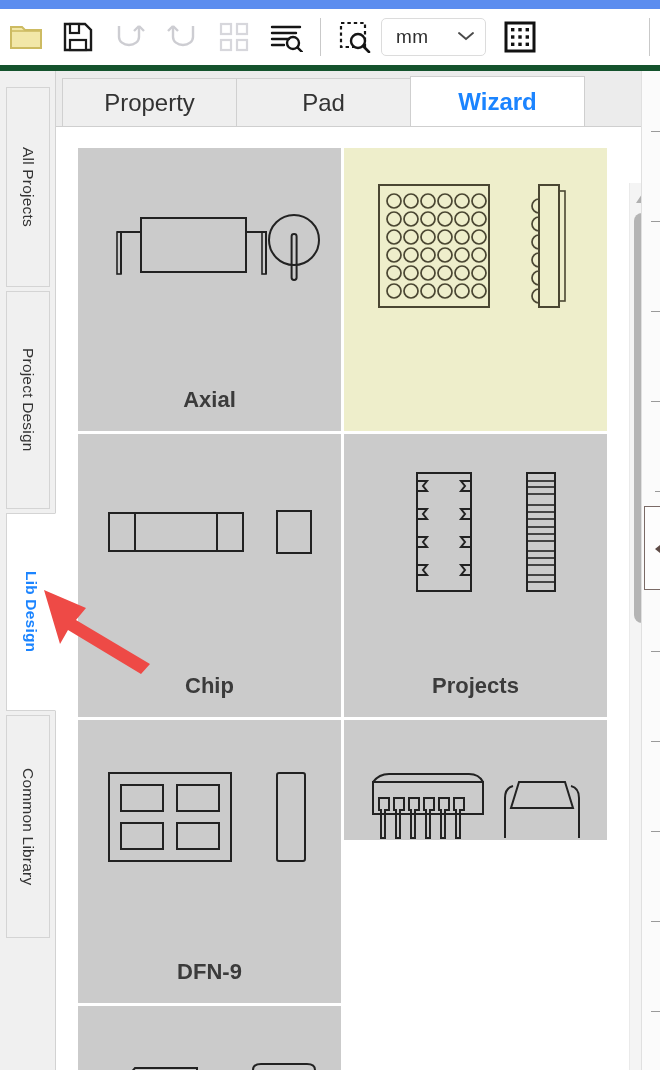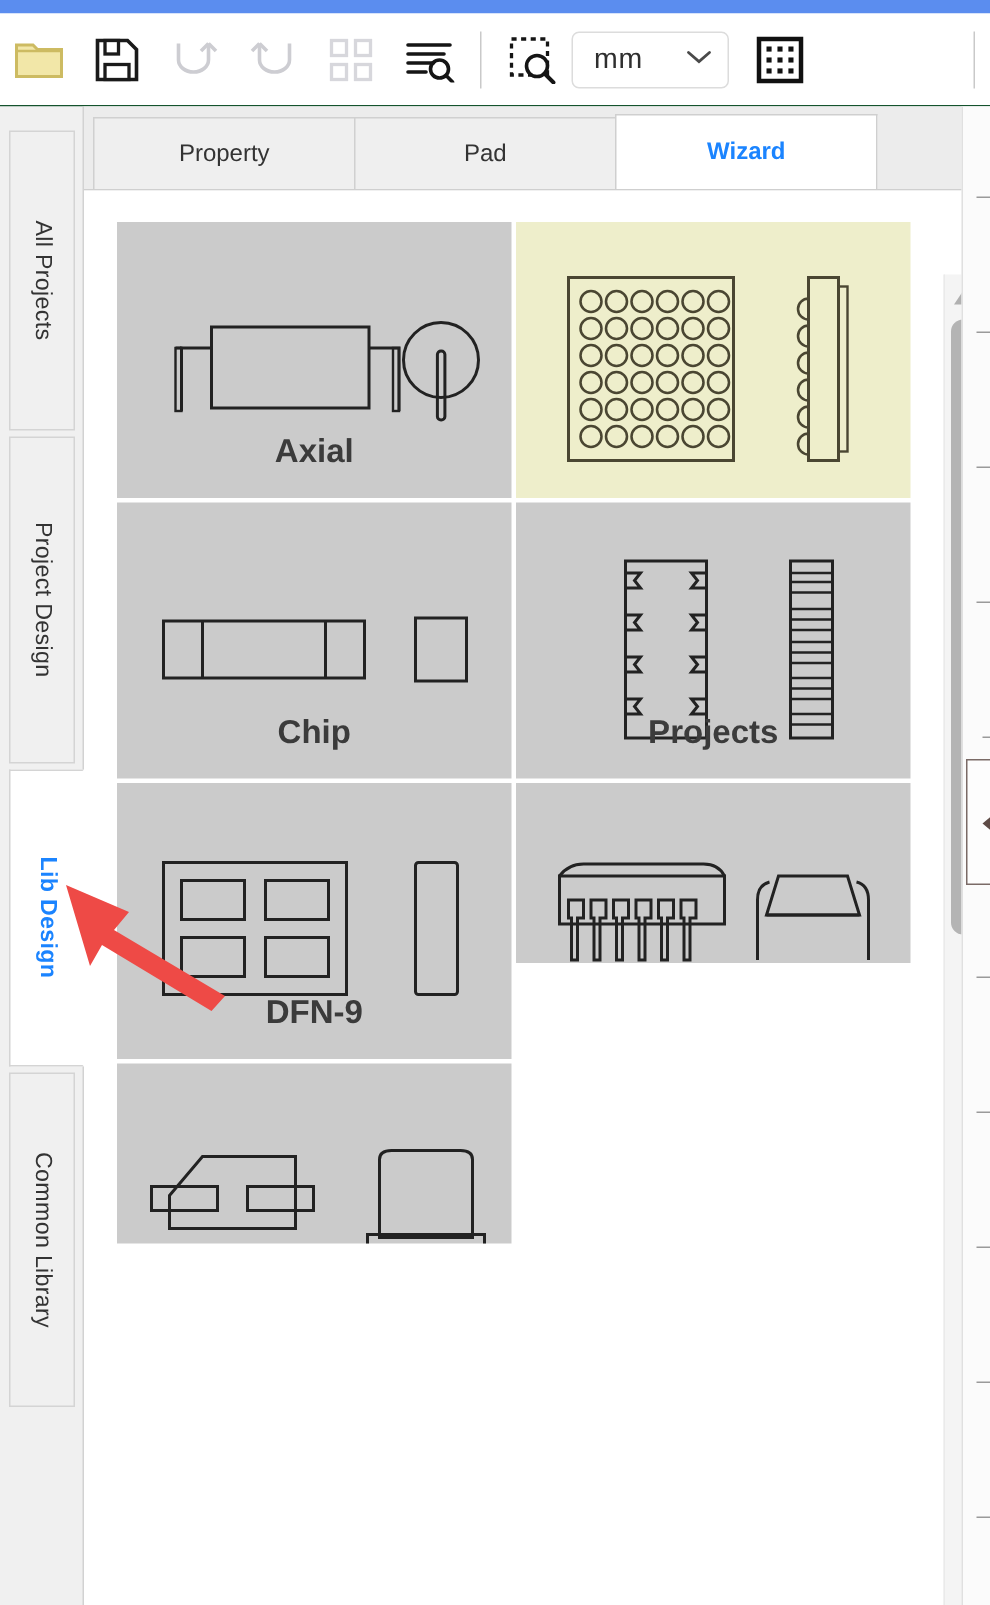--- a/index.html
+++ b/index.html
@@ -15,21 +15,21 @@
   .topbar {
     position: absolute; left: 0; top: 0; width: 660px; height: 9px;
     background: #5b8def;
   }
 
   
   .toolbar {
     position: absolute; left: 0; top: 9px; width: 660px; height: 62px;
     background: #ffffff;
     display: flex; align-items: center;
-    border-bottom: 1px solid #14532d;
+    border-bottom: 6px solid #14532d;
   }
   .tb-btn {
     width: 52px; height: 52px;
     display: flex; align-items: center; justify-content: center;
     flex: 0 0 auto;
   }
   .tb-sep {
     width: 1px; height: 38px; background: #c9c9c9; margin: 0 8px; flex: 0 0 auto;
   }
   .unit-select {
@@ -72,21 +72,21 @@
     position: absolute; left: 56px; top: 71px; width: 604px; height: 999px;
     background: #f6f6f6;
   }
   .tabstrip {
     position: absolute; left: 0; top: 0; width: 604px; height: 56px;
     background: #ececec; border-bottom: 1px solid #cfcfcf;
     display: flex; align-items: flex-end; padding-left: 6px;
   }
   .htab {
     height: 48px; display: flex; align-items: center; justify-content: center;
-    font-size: 16px; color: #333;
+    font-size: 24px; color: #333;
     border: 1px solid #d0d0d0; border-bottom: none;
     background: #efefef; width: 175px;
     margin-right: -1px;
   }
   .htab.active {
     background: #ffffff; color: #1b84ff; font-weight: bold;
     height: 50px; border-color: #cfcfcf;
   }
 
   
@@ -95,21 +95,21 @@
     background: #ffffff;
   }
   .grid {
     position: absolute; left: 22px; top: 21px;
     width: 529px;
     display: grid;
     grid-template-columns: 263px 263px;
     gap: 3px;
   }
   .cell {
-    height: 184px; background: #cbcbcb;
+    height: 283px; background: #cbcbcb;
     position: relative; overflow: hidden;
   }
   .cell.selected { background: #eeeecb; }
   .cell .art {
     position: absolute; left: 0; top: 18px; width: 100%; height: 160px;
     display: flex; align-items: center; justify-content: center;
   }
   .cell .cname {
     position: absolute; left: 0; bottom: 18px; width: 100%;
     text-align: center; font-size: 22px; color: #3b3b3b; font-weight: bold;

